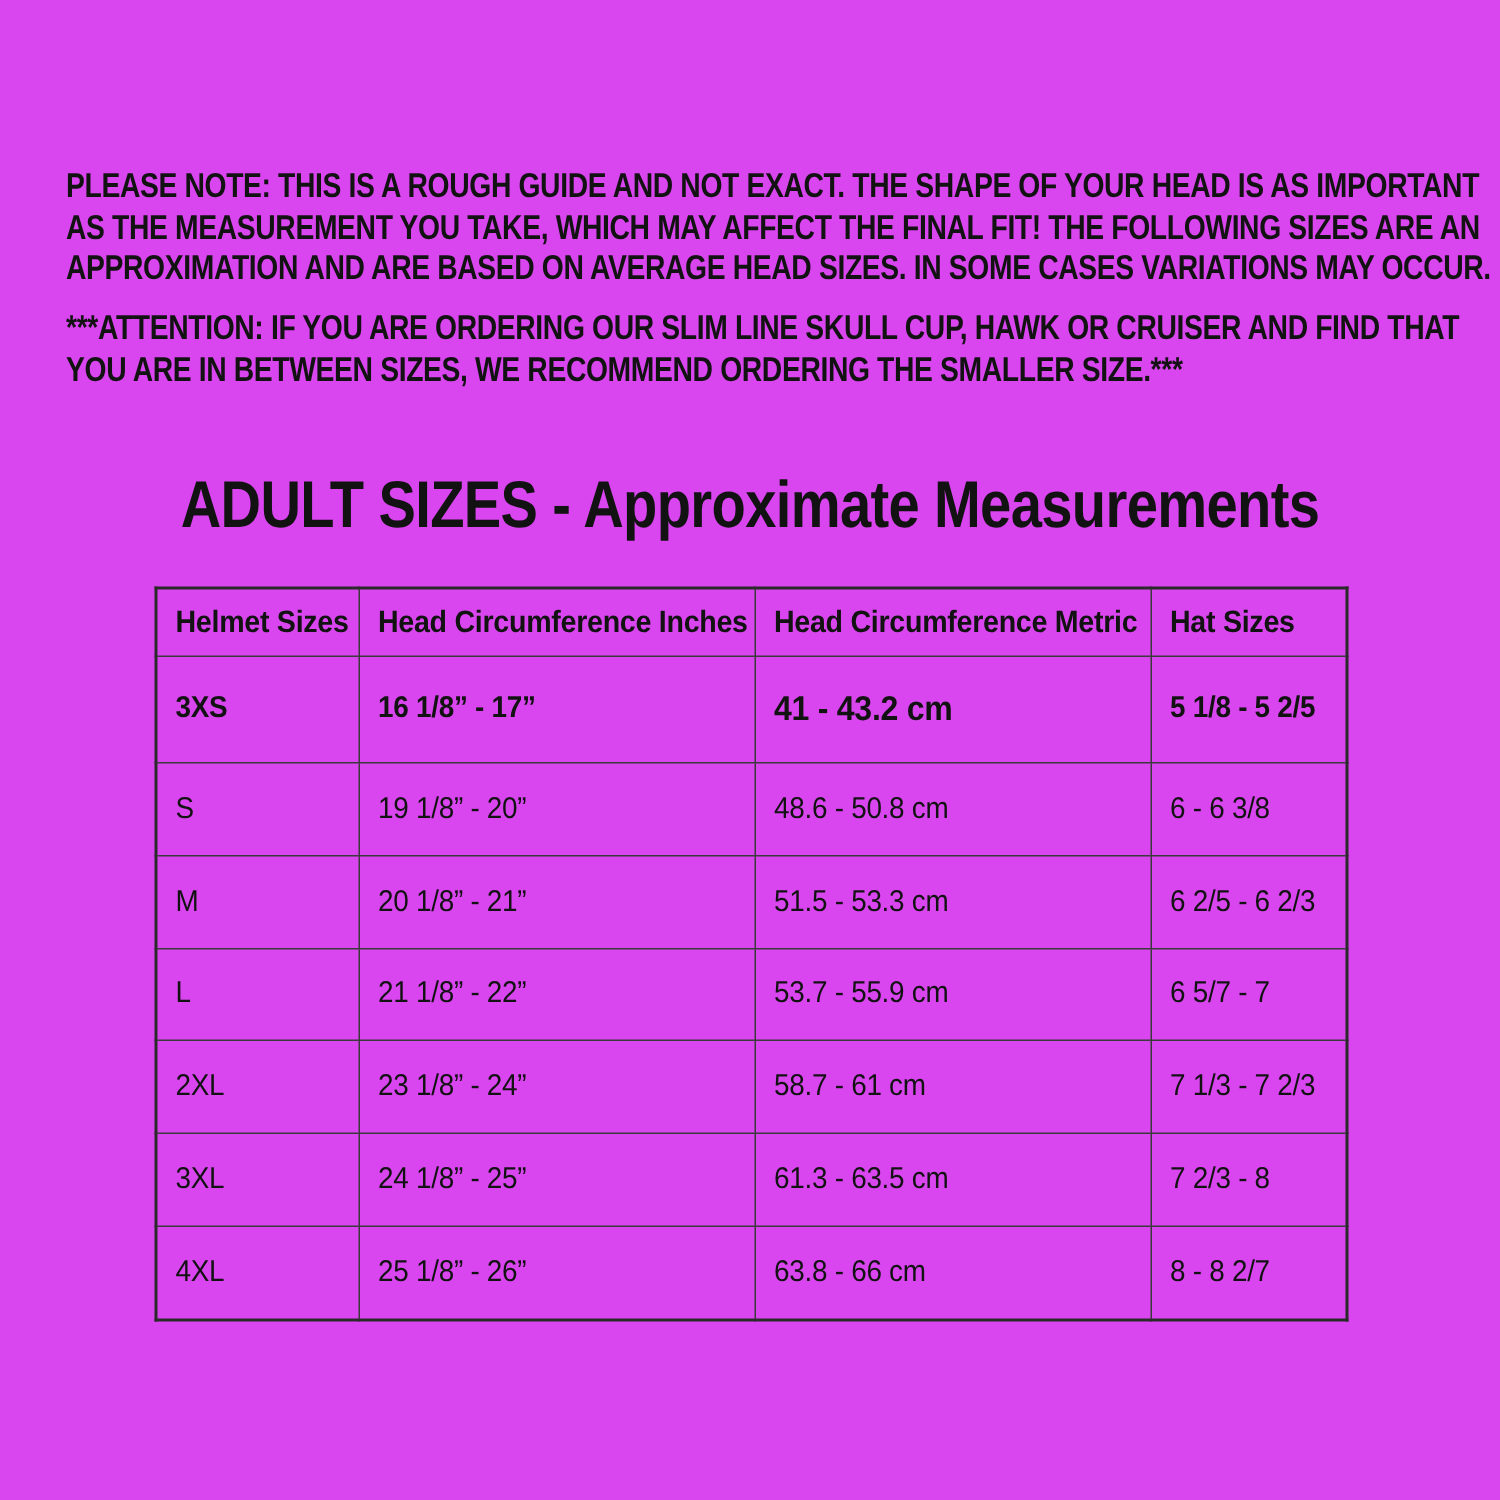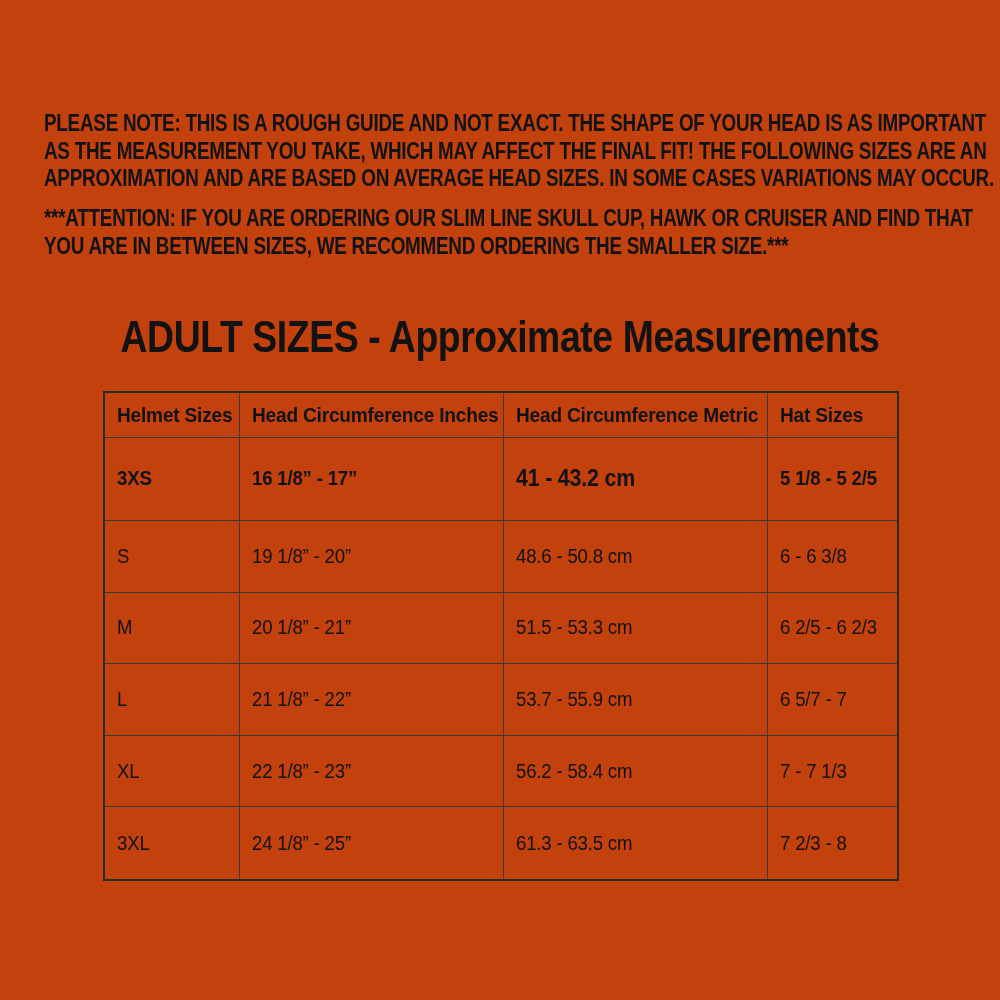--- a/index.html
+++ b/index.html
@@ -5,21 +5,21 @@
   html, body {
     margin: 0;
     padding: 0;
     background: #ffffff;
     overflow: hidden;
   }
   .page {
     position: relative;
     width: 1000px;
     height: 1000px;
-    background: #c2410c;
+    background: #d946ef;
     color: #121212;
     font-family: "Liberation Sans", sans-serif;
     overflow: hidden;
   }
   
   .para {
     position: absolute;
     left: 44px;
     font-weight: bold;
     font-size: 23px;
@@ -138,27 +138,33 @@
         <td><span class="ctext">51.5 - 53.3 cm</span></td>
         <td><span class="ctext">6 2/5 - 6 2/3</span></td>
       </tr>
       <tr>
         <td><span class="ctext">L</span></td>
         <td><span class="ctext">21 1/8” - 22”</span></td>
         <td><span class="ctext">53.7 - 55.9 cm</span></td>
         <td><span class="ctext">6 5/7 - 7</span></td>
       </tr>
       <tr>
-        <td><span class="ctext">XL</span></td>
-        <td><span class="ctext">22 1/8” - 23”</span></td>
-        <td><span class="ctext">56.2 - 58.4 cm</span></td>
-        <td><span class="ctext">7 - 7 1/3</span></td>
+        <td><span class="ctext">2XL</span></td>
+        <td><span class="ctext">23 1/8” - 24”</span></td>
+        <td><span class="ctext">58.7 - 61 cm</span></td>
+        <td><span class="ctext">7 1/3 - 7 2/3</span></td>
       </tr>
       <tr>
         <td><span class="ctext">3XL</span></td>
         <td><span class="ctext">24 1/8” - 25”</span></td>
         <td><span class="ctext">61.3 - 63.5 cm</span></td>
         <td><span class="ctext">7 2/3 - 8</span></td>
       </tr>
+      <tr>
+        <td><span class="ctext">4XL</span></td>
+        <td><span class="ctext">25 1/8” - 26”</span></td>
+        <td><span class="ctext">63.8 - 66 cm</span></td>
+        <td><span class="ctext">8 - 8 2/7</span></td>
+      </tr>
     </tbody>
   </table>
 
 </div>
 
 </body></html>

